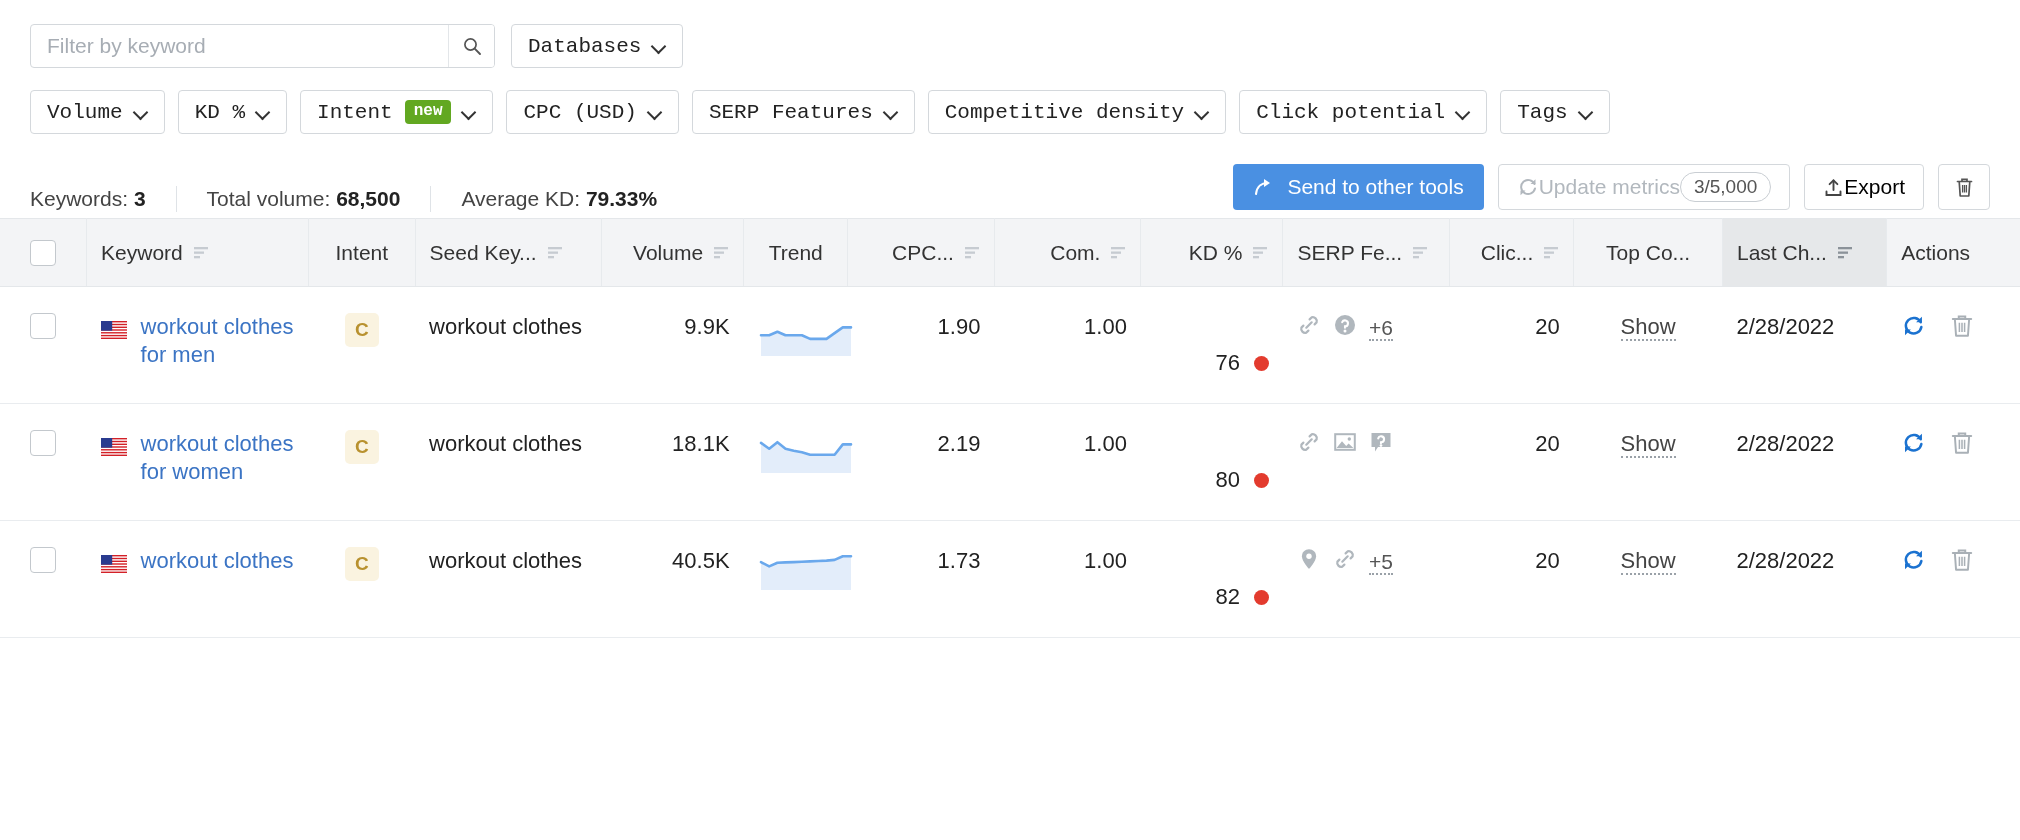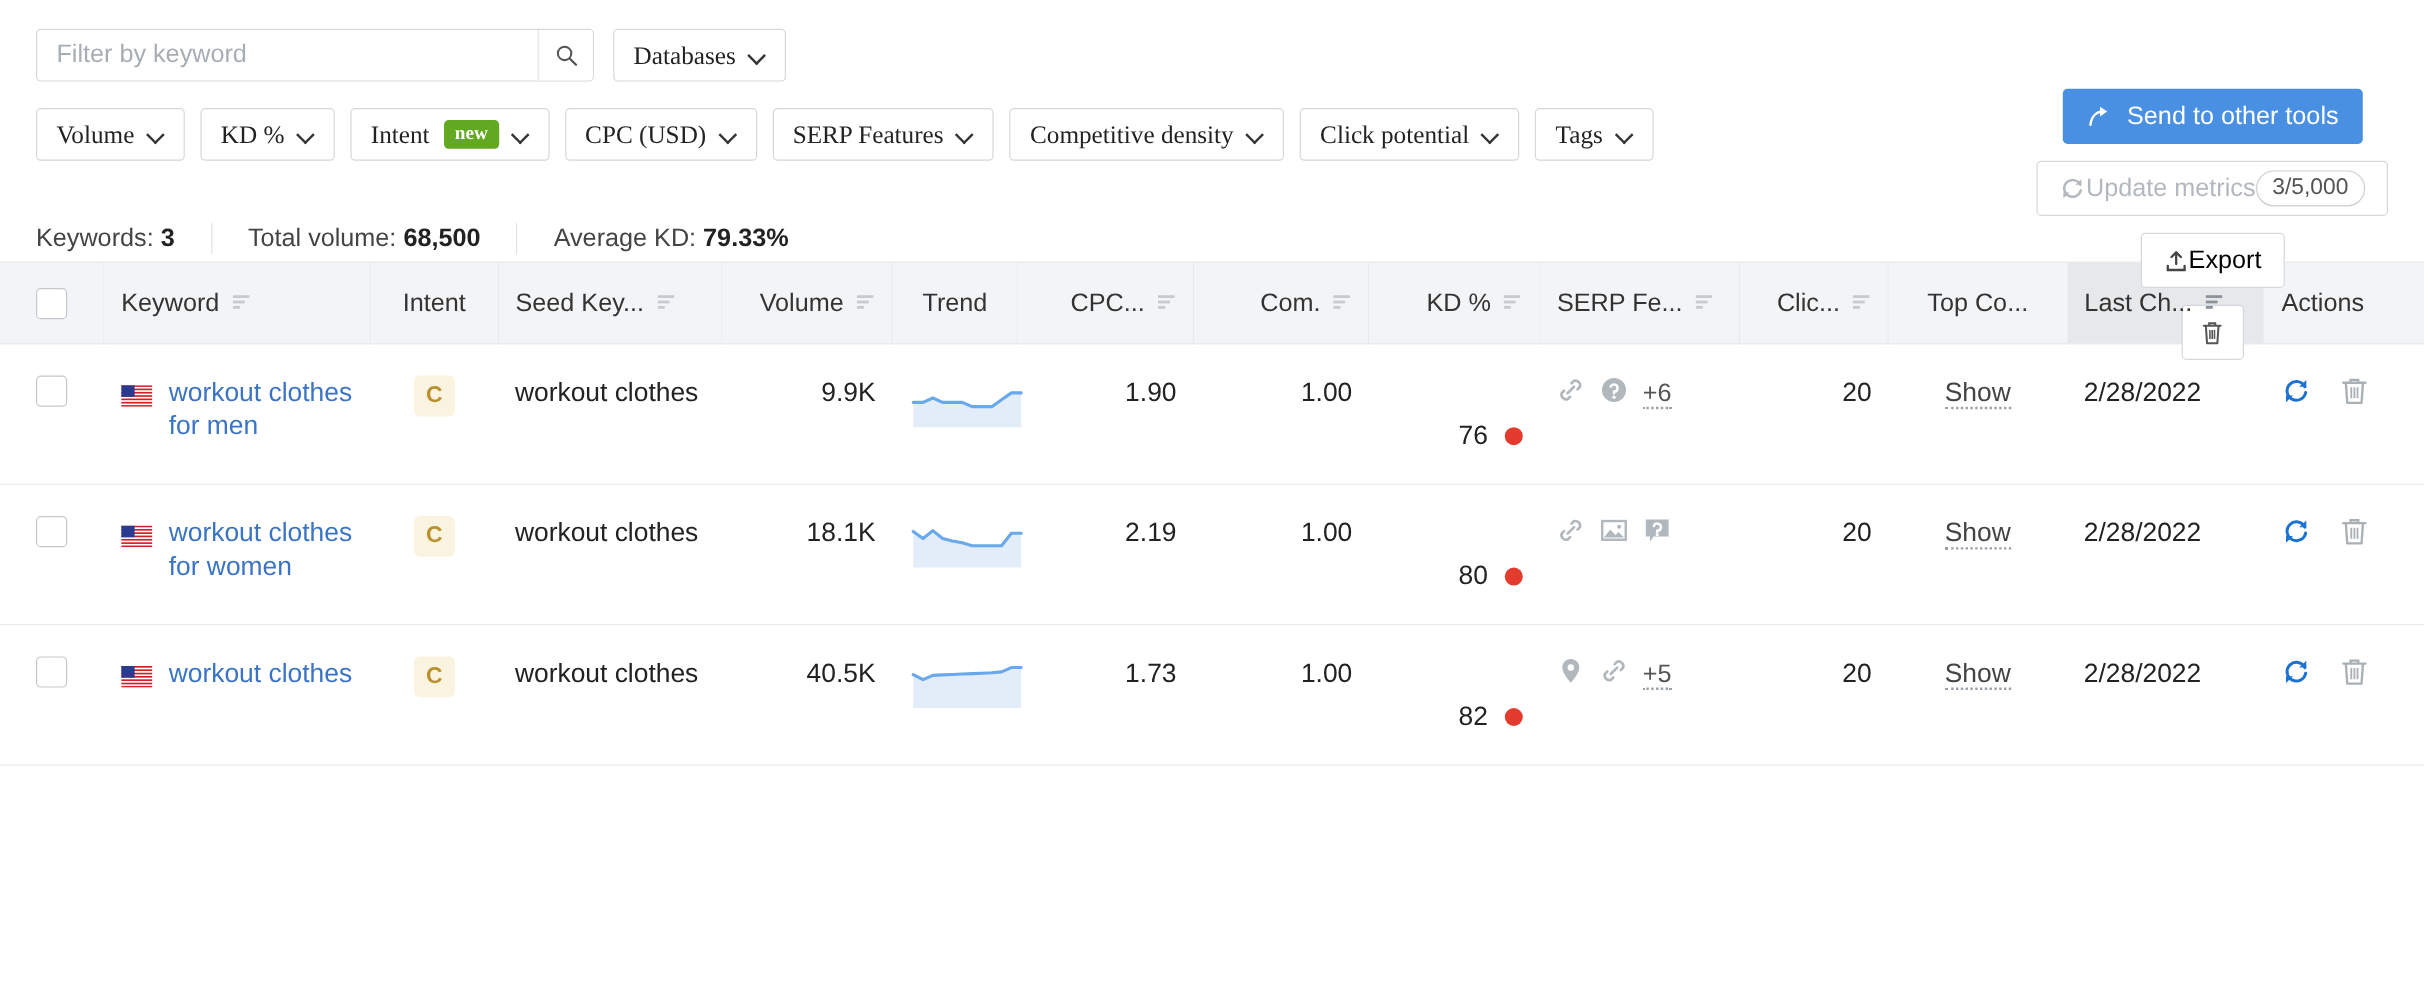--- a/index.html
+++ b/index.html
@@ -34,21 +34,21 @@
   .search-input::placeholder { color: #a7adb4; }
   .search-btn {
     width: 46px; border: 0; border-left: 1px solid #e3e6e9;
     background: #fff; cursor: pointer;
     display: flex; align-items: center; justify-content: center;
   }
   .btn-dd {
     height: 44px; display: inline-flex; align-items: center; gap: 12px;
     padding: 0 16px; border: 1px solid #d4d8dc; border-radius: 4px;
     background: #fff; font-size: 21px; color: #222; cursor: pointer;
-    font-family: Liberation Serif, serif; white-space: nowrap;
+    font-family: Liberation Mono, monospace; white-space: nowrap;
   }
   .caret { display: inline-block; width: 13px; height: 13px; position: relative; }
   .caret::after {
     content: ""; position: absolute; left: 0; top: 1px;
     width: 9px; height: 9px;
     border-right: 2.6px solid #333; border-bottom: 2.6px solid #333;
     transform: rotate(45deg);
   }
 
   
@@ -65,21 +65,21 @@
   .statsbar {
     display: flex; align-items: center;
     padding: 26px 30px 0 30px;
     height: 80px;
   }
   .stats-left { display: flex; align-items: center; gap: 0; margin-top: 24px; }
   .stat { font-size: 21px; color: #444; padding: 0 30px; white-space: nowrap; }
   .stat:first-child { padding-left: 0; }
   .stat b { color: #222; font-weight: bold; }
   .vdiv { width: 1px; height: 26px; background: #dfe3e7; }
-  .stats-right { margin-left: auto; display: flex; align-items: center; gap: 14px; flex-direction: column; }
+  .stats-right { margin-left: auto; display: flex; align-items: center; gap: 14px; }
   .btn-primary {
     height: 46px; display: inline-flex; align-items: center; gap: 12px;
     padding: 0 20px; border: 0; border-radius: 4px;
     background: #4a90e2; color: #fff; font-size: 21px; cursor: pointer;
     font-family: "Liberation Sans", sans-serif; white-space: nowrap;
   }
   .btn-outline {
     height: 46px; display: inline-flex; align-items: center; 
     padding: 0 18px; border: 1px solid #d4d8dc; border-radius: 4px;
     background: #fff; font-size: 21px; cursor: pointer;

